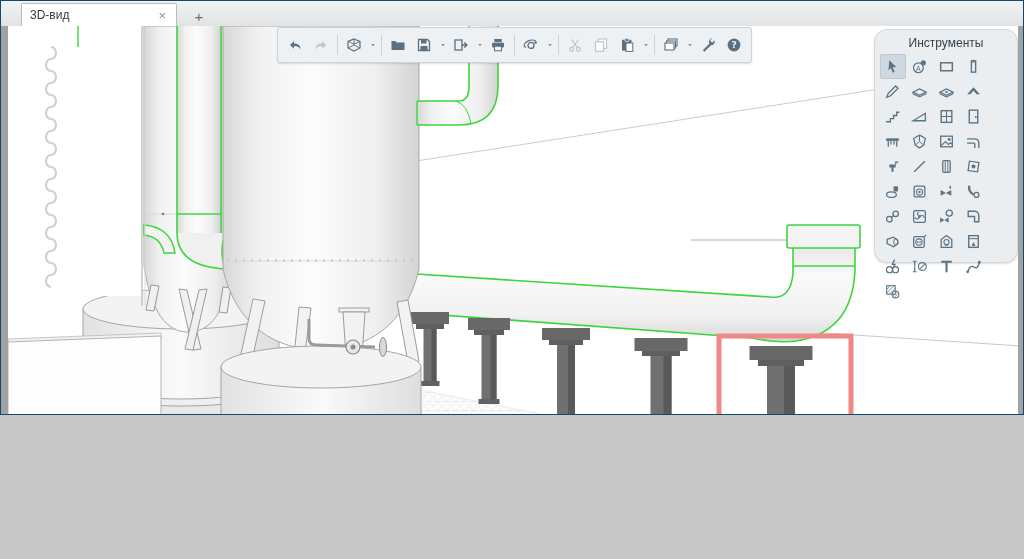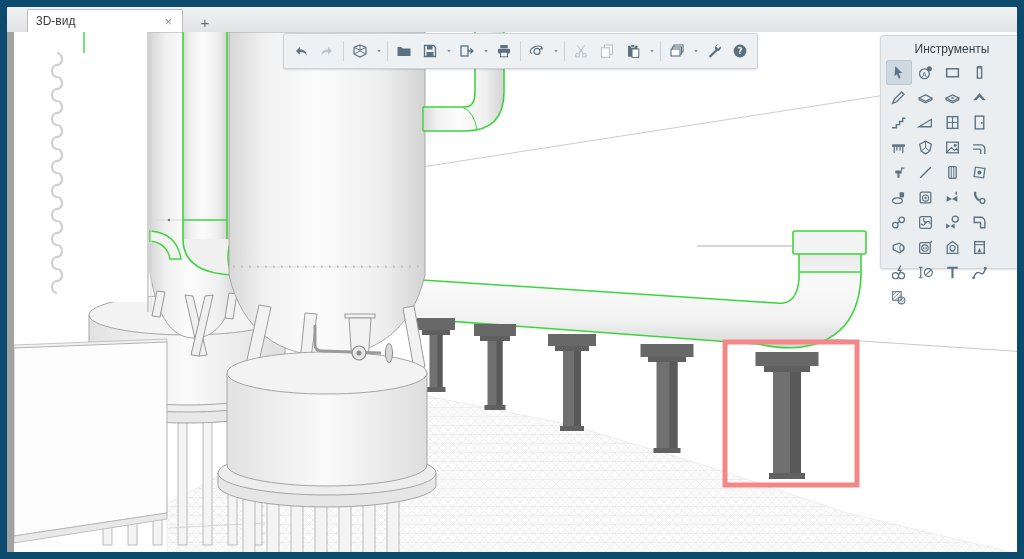--- a/index.html
+++ b/index.html
@@ -1,29 +1,29 @@
 <!DOCTYPE html>
 <html><head>
 <meta charset="utf-8">
 <style>
   html,body{margin:0;padding:0;background:#c7c7c7;font-family:"Liberation Sans","DejaVu Sans",sans-serif;}
-  .window{position:relative;width:1024px;height:559px;background:#a2a2a2;border:7px solid #0c4a6e;box-sizing:border-box;overflow:hidden;}
+  .window{position:relative;width:1024px;height:415px;background:#a2a2a2;border:1px solid #0c4a6e;box-sizing:border-box;overflow:hidden;}
   .tabbar{position:absolute;left:0;top:0;right:0;height:25px;background:linear-gradient(#f1f2f3,#e2e3e4);display:flex;align-items:flex-end;}
   .tab{height:22px;width:138px;background:#ffffff;border:1px solid #bcbcbc;border-bottom:none;border-radius:2px 2px 0 0;margin-left:20px;display:flex;align-items:center;padding:0 8px;font-size:12px;color:#3a3a3a;}
   .tab-label{flex:1;white-space:nowrap;}
   .tab-close{color:#8f8f8f;font-size:13px;padding:0 2px;line-height:1;}
   .newtab{width:24px;height:20px;margin-left:10px;display:flex;align-items:center;justify-content:center;color:#6d6d6d;font-size:15px;}
   .viewport{position:absolute;left:7px;top:25px;width:1010px;height:527px;background:#ffffff;overflow:hidden;}
   .scene{position:absolute;left:0;top:0;}
   .toolbar{position:absolute;left:269px;top:1px;height:30px;background:#eef1f3;border:1px solid #ccd3d8;border-radius:3px;display:flex;align-items:center;padding:2px 4px;box-shadow:0 1px 2px rgba(0,0,0,.13);box-sizing:content-box;}
   .tb-btn{width:26px;height:24px;display:flex;align-items:center;justify-content:center;border-radius:2px;color:#5b7080;}
   .tb-btn.disabled{color:#bcc6cd;}
   .tb-caret{width:11px;height:24px;display:flex;align-items:center;justify-content:center;color:#5b7080;}
   .tb-sep{width:1px;height:20px;background:#ccd3d8;margin:0 3px;flex:none;}
-  .toolspanel{position:absolute;left:866px;top:3px;width:144px;height:234px;background:#eaeef1;border:1px solid #d2d8dc;border-radius:3px;box-shadow:0 1px 2px rgba(0,0,0,.13);padding:4px;box-sizing:border-box;}
+  .toolspanel{position:absolute;left:866px;top:3px;width:144px;height:234px;background:#eaeef1;border:1px solid #d2d8dc;border-radius:13px;box-shadow:0 1px 2px rgba(0,0,0,.13);padding:4px;box-sizing:border-box;}
   .tools-title{text-align:center;font-size:12px;color:#35424c;margin:2px 0 4px;}
   .tools-grid{display:flex;flex-wrap:wrap;}
   .tool-btn{width:26px;height:25px;display:flex;align-items:center;justify-content:center;color:#5b7383;border-radius:2px;box-sizing:border-box;margin:0 0.5px;}
   .tool-btn.selected{background:#cdd8e0;border:1px solid #bdcad3;}
 </style>
 </head>
 <body>
 
 <div class="window">
   <div class="tabbar">

